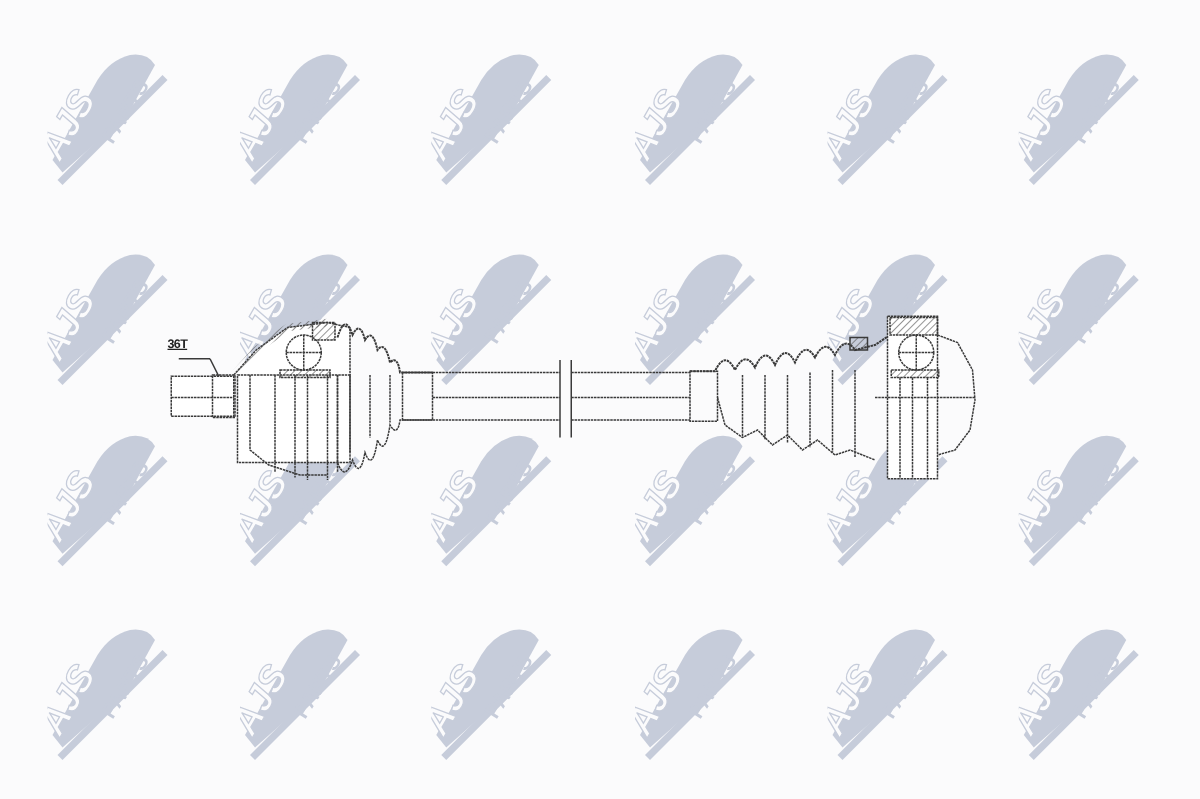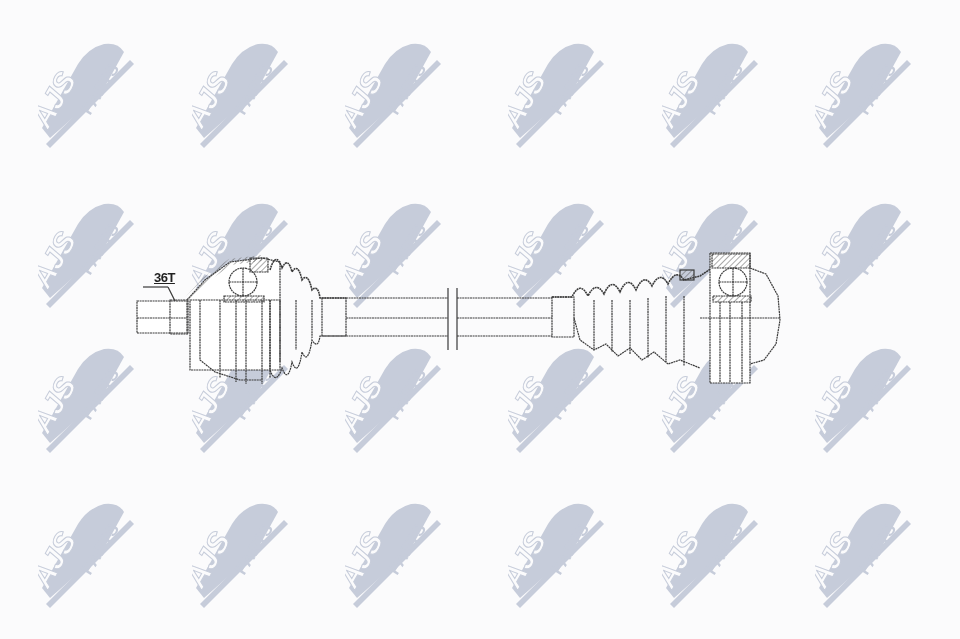--- a/index.html
+++ b/index.html
@@ -1,20 +1,20 @@
 <!DOCTYPE html>
 <html><head>
 <meta charset="utf-8">
 <style>
   html,body{margin:0;padding:0;}
   body{width:960px;height:639px;background:#fbfbfc;position:relative;overflow:hidden;font-family:"Liberation Sans",sans-serif;}
   .wm{position:absolute;width:120px;height:120px;}
   .wm svg{width:100%;height:100%;}
   #drawing{position:absolute;left:0;top:0;width:960px;height:639px;}
-  .label-36t{position:absolute;left:154px;top:270px;font-size:13px;font-weight:bold;color:#222;text-decoration:underline;letter-spacing:-0.5px;}
+  .label-36t{position:absolute;left:134px;top:270px;font-size:10px;font-weight:bold;color:#222;text-decoration:underline;letter-spacing:-0.5px;}
 </style>
 </head>
 <body>
 
 <div id="watermarks">
     <div class="wm" style="left: 38px; top: 30px;"><svg viewBox="0 0 120 120">
         <g fill="#c6ccda">
           <path d="M12 108 L4 98 L40 34 Q50 18 66 14 Q80 12 86 22 L64 62 Z"></path>
           <path d="M8 114 L92 30 L96 34 L12 118 Z"></path>
           <text x="10" y="100" transform="rotate(-60 10 100)" font-family="Liberation Sans, sans-serif" font-weight="bold" font-style="italic" font-size="30" fill="#fbfbfc" stroke="#c6ccda" stroke-width="1">AJS</text>

